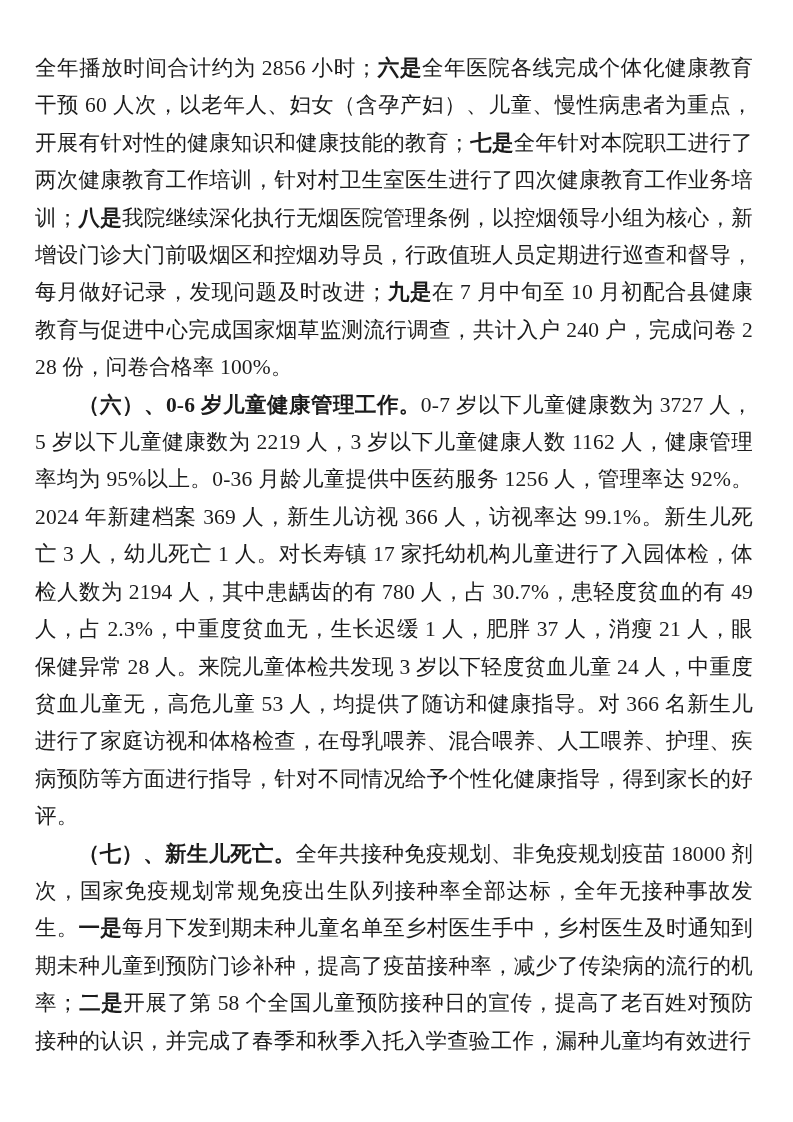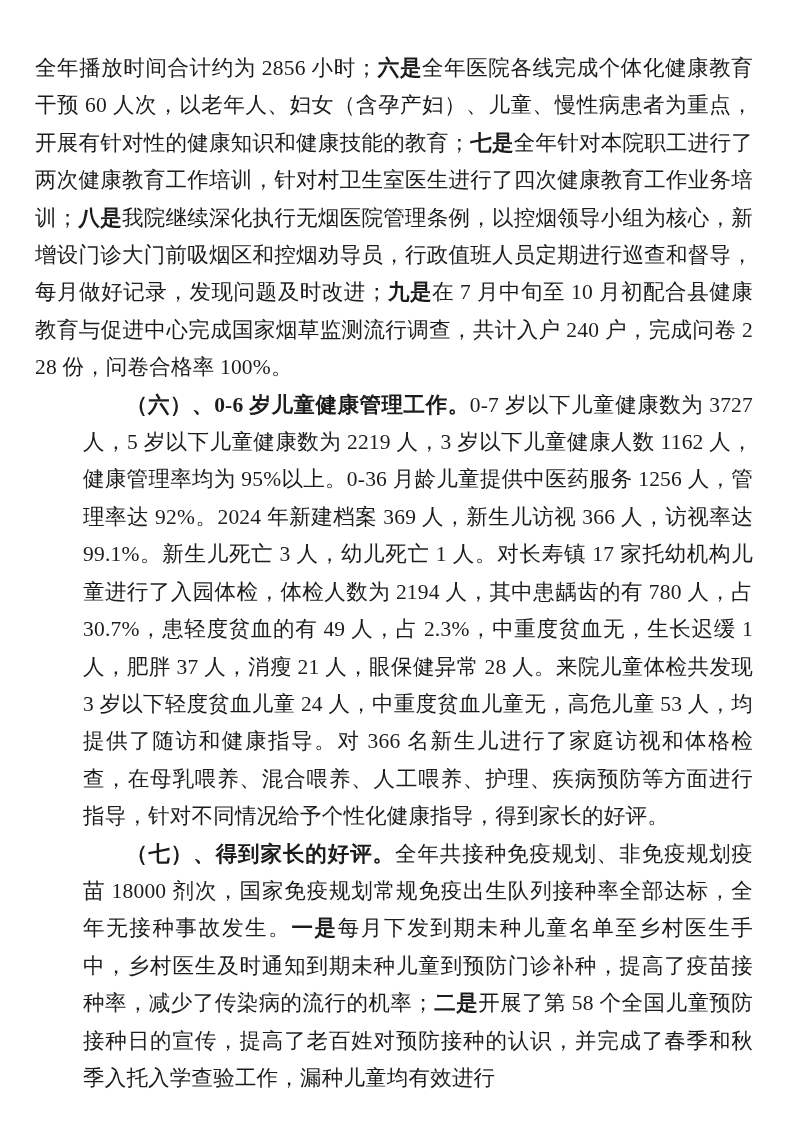--- a/index.html
+++ b/index.html
@@ -26,32 +26,31 @@
     font-family: "Liberation Serif", "DejaVu Serif", serif;
     font-size: 21.5px;
     line-height: 37.4px;
     color: #1c1c1c;
     text-align: justify;
     letter-spacing: 0.2px;
     word-break: break-all;
   }
   .para.indent {
     text-indent: 2em;
-    margin-left: 48px;
   }
   .b {
     font-weight: 700;
   }
 </style>
 </head>
 <body>
 
 <div class="page">
   <div class="doc">
 
     <p class="para"><span>全年播放时间合计约为 2856 小时；</span><span class="b">六是</span><span>全年医院各线完成个体化健康教育干预 60 人次，以老年人、妇女（含孕产妇）、儿童、慢性病患者为重点，开展有针对性的健康知识和健康技能的教育；</span><span class="b">七是</span><span>全年针对本院职工进行了两次健康教育工作培训，针对村卫生室医生进行了四次健康教育工作业务培训；</span><span class="b">八是</span><span>我院继续深化执行无烟医院管理条例，以控烟领导小组为核心，新增设门诊大门前吸烟区和控烟劝导员，行政值班人员定期进行巡查和督导，每月做好记录，发现问题及时改进；</span><span class="b">九是</span><span>在 7 月中旬至 10 月初配合县健康教育与促进中心完成国家烟草监测流行调查，共计入户 240 户，完成问卷 228 份，问卷合格率 100%。</span></p>
 
     <p class="para indent"><span class="b">（六）、0-6 岁儿童健康管理工作。</span><span>0-7 岁以下儿童健康数为 3727 人，5 岁以下儿童健康数为 2219 人，3 岁以下儿童健康人数 1162 人，健康管理率均为 95%以上。0-36 月龄儿童提供中医药服务 1256 人，管理率达 92%。2024 年新建档案 369 人，新生儿访视 366 人，访视率达 99.1%。新生儿死亡 3 人，幼儿死亡 1 人。对长寿镇 17 家托幼机构儿童进行了入园体检，体检人数为 2194 人，其中患龋齿的有 780 人，占 30.7%，患轻度贫血的有 49 人，占 2.3%，中重度贫血无，生长迟缓 1 人，肥胖 37 人，消瘦 21 人，眼保健异常 28 人。来院儿童体检共发现 3 岁以下轻度贫血儿童 24 人，中重度贫血儿童无，高危儿童 53 人，均提供了随访和健康指导。对 366 名新生儿进行了家庭访视和体格检查，在母乳喂养、混合喂养、人工喂养、护理、疾病预防等方面进行指导，针对不同情况给予个性化健康指导，得到家长的好评。</span></p>
 
-    <p class="para indent"><span class="b">（七）、得到家长的好评。</span><span>全年共接种免疫规划、非免疫规划疫苗 18000 剂次，国家免疫规划常规免疫出生队列接种率全部达标，全年无接种事故发生。</span><span class="b">一是</span><span>每月下发到期未种儿童名单至乡村医生手中，乡村医生及时通知到期未种儿童到预防门诊补种，提高了疫苗接种率，减少了传染病的流行的机率；</span><span class="b">二是</span><span>开展了第 58 个全国儿童预防接种日的宣传，提高了老百姓对预防接种的认识，并完成了春季和秋季入托入学查验工作，漏种儿童均有效进行</span></p>
+    <p class="para indent"><span class="b">（七）、新生儿死亡。</span><span>全年共接种免疫规划、非免疫规划疫苗 18000 剂次，国家免疫规划常规免疫出生队列接种率全部达标，全年无接种事故发生。</span><span class="b">一是</span><span>每月下发到期未种儿童名单至乡村医生手中，乡村医生及时通知到期未种儿童到预防门诊补种，提高了疫苗接种率，减少了传染病的流行的机率；</span><span class="b">二是</span><span>开展了第 58 个全国儿童预防接种日的宣传，提高了老百姓对预防接种的认识，并完成了春季和秋季入托入学查验工作，漏种儿童均有效进行</span></p>
 
   </div>
 </div>
 
 </body></html>

